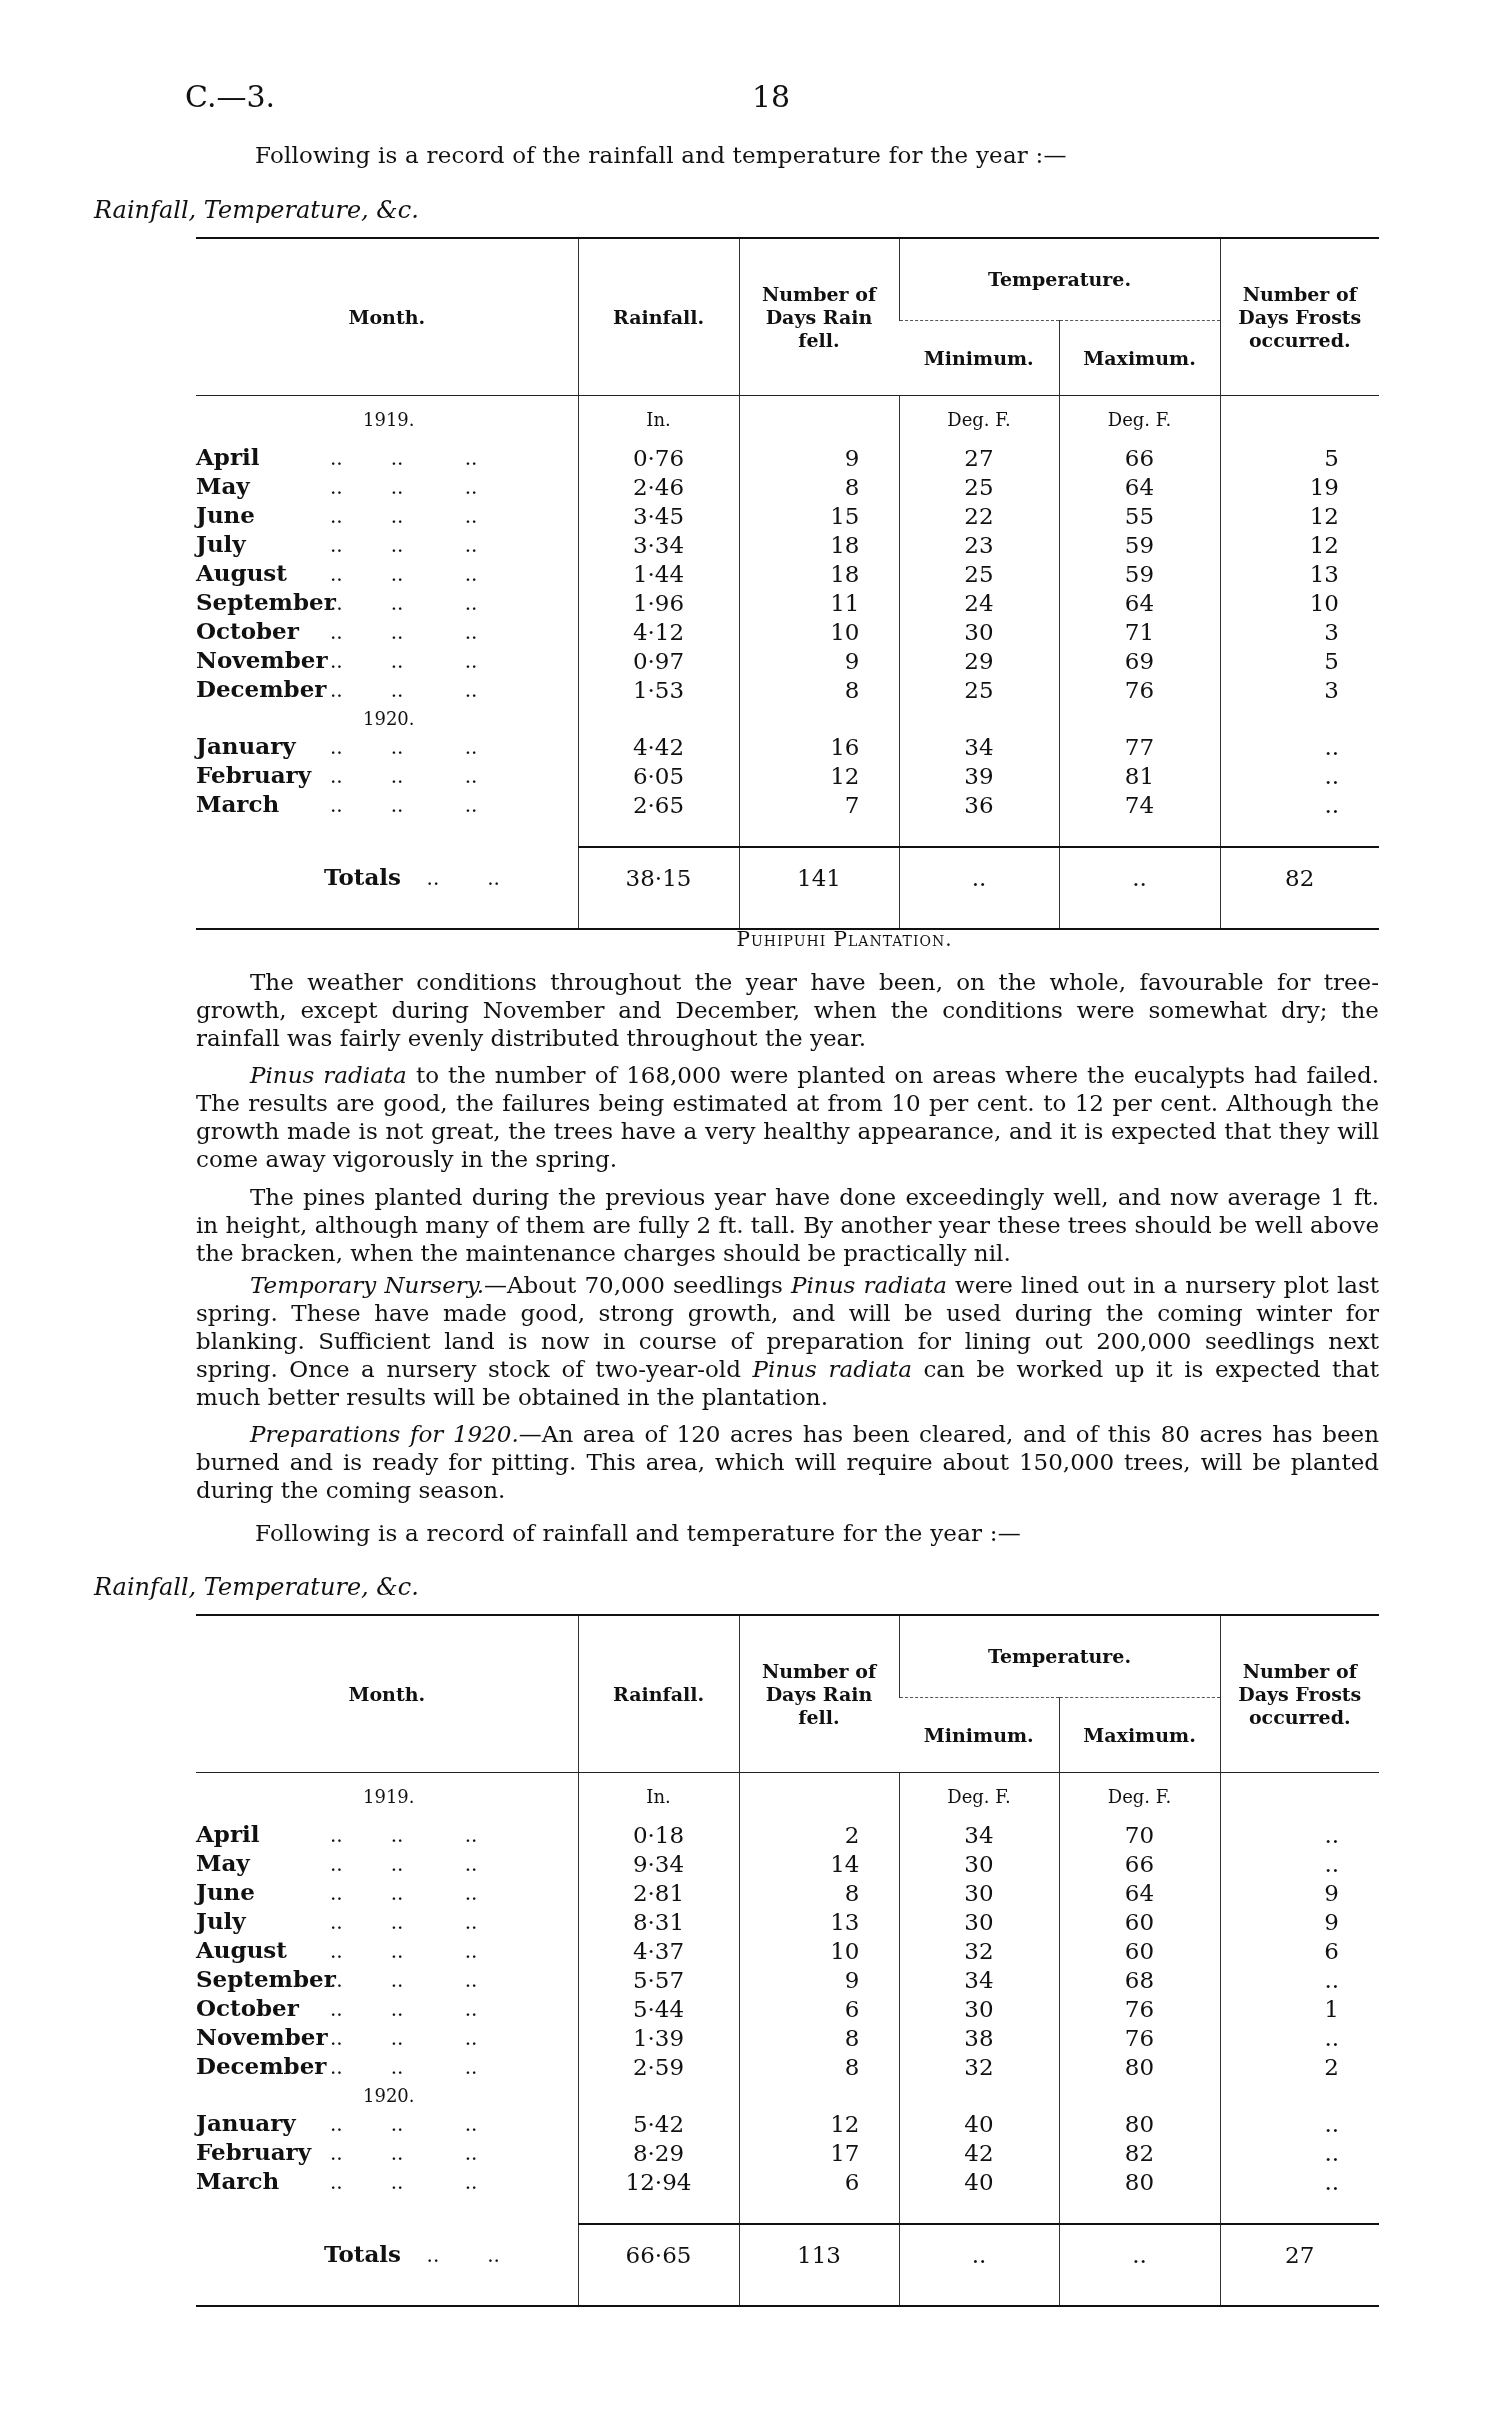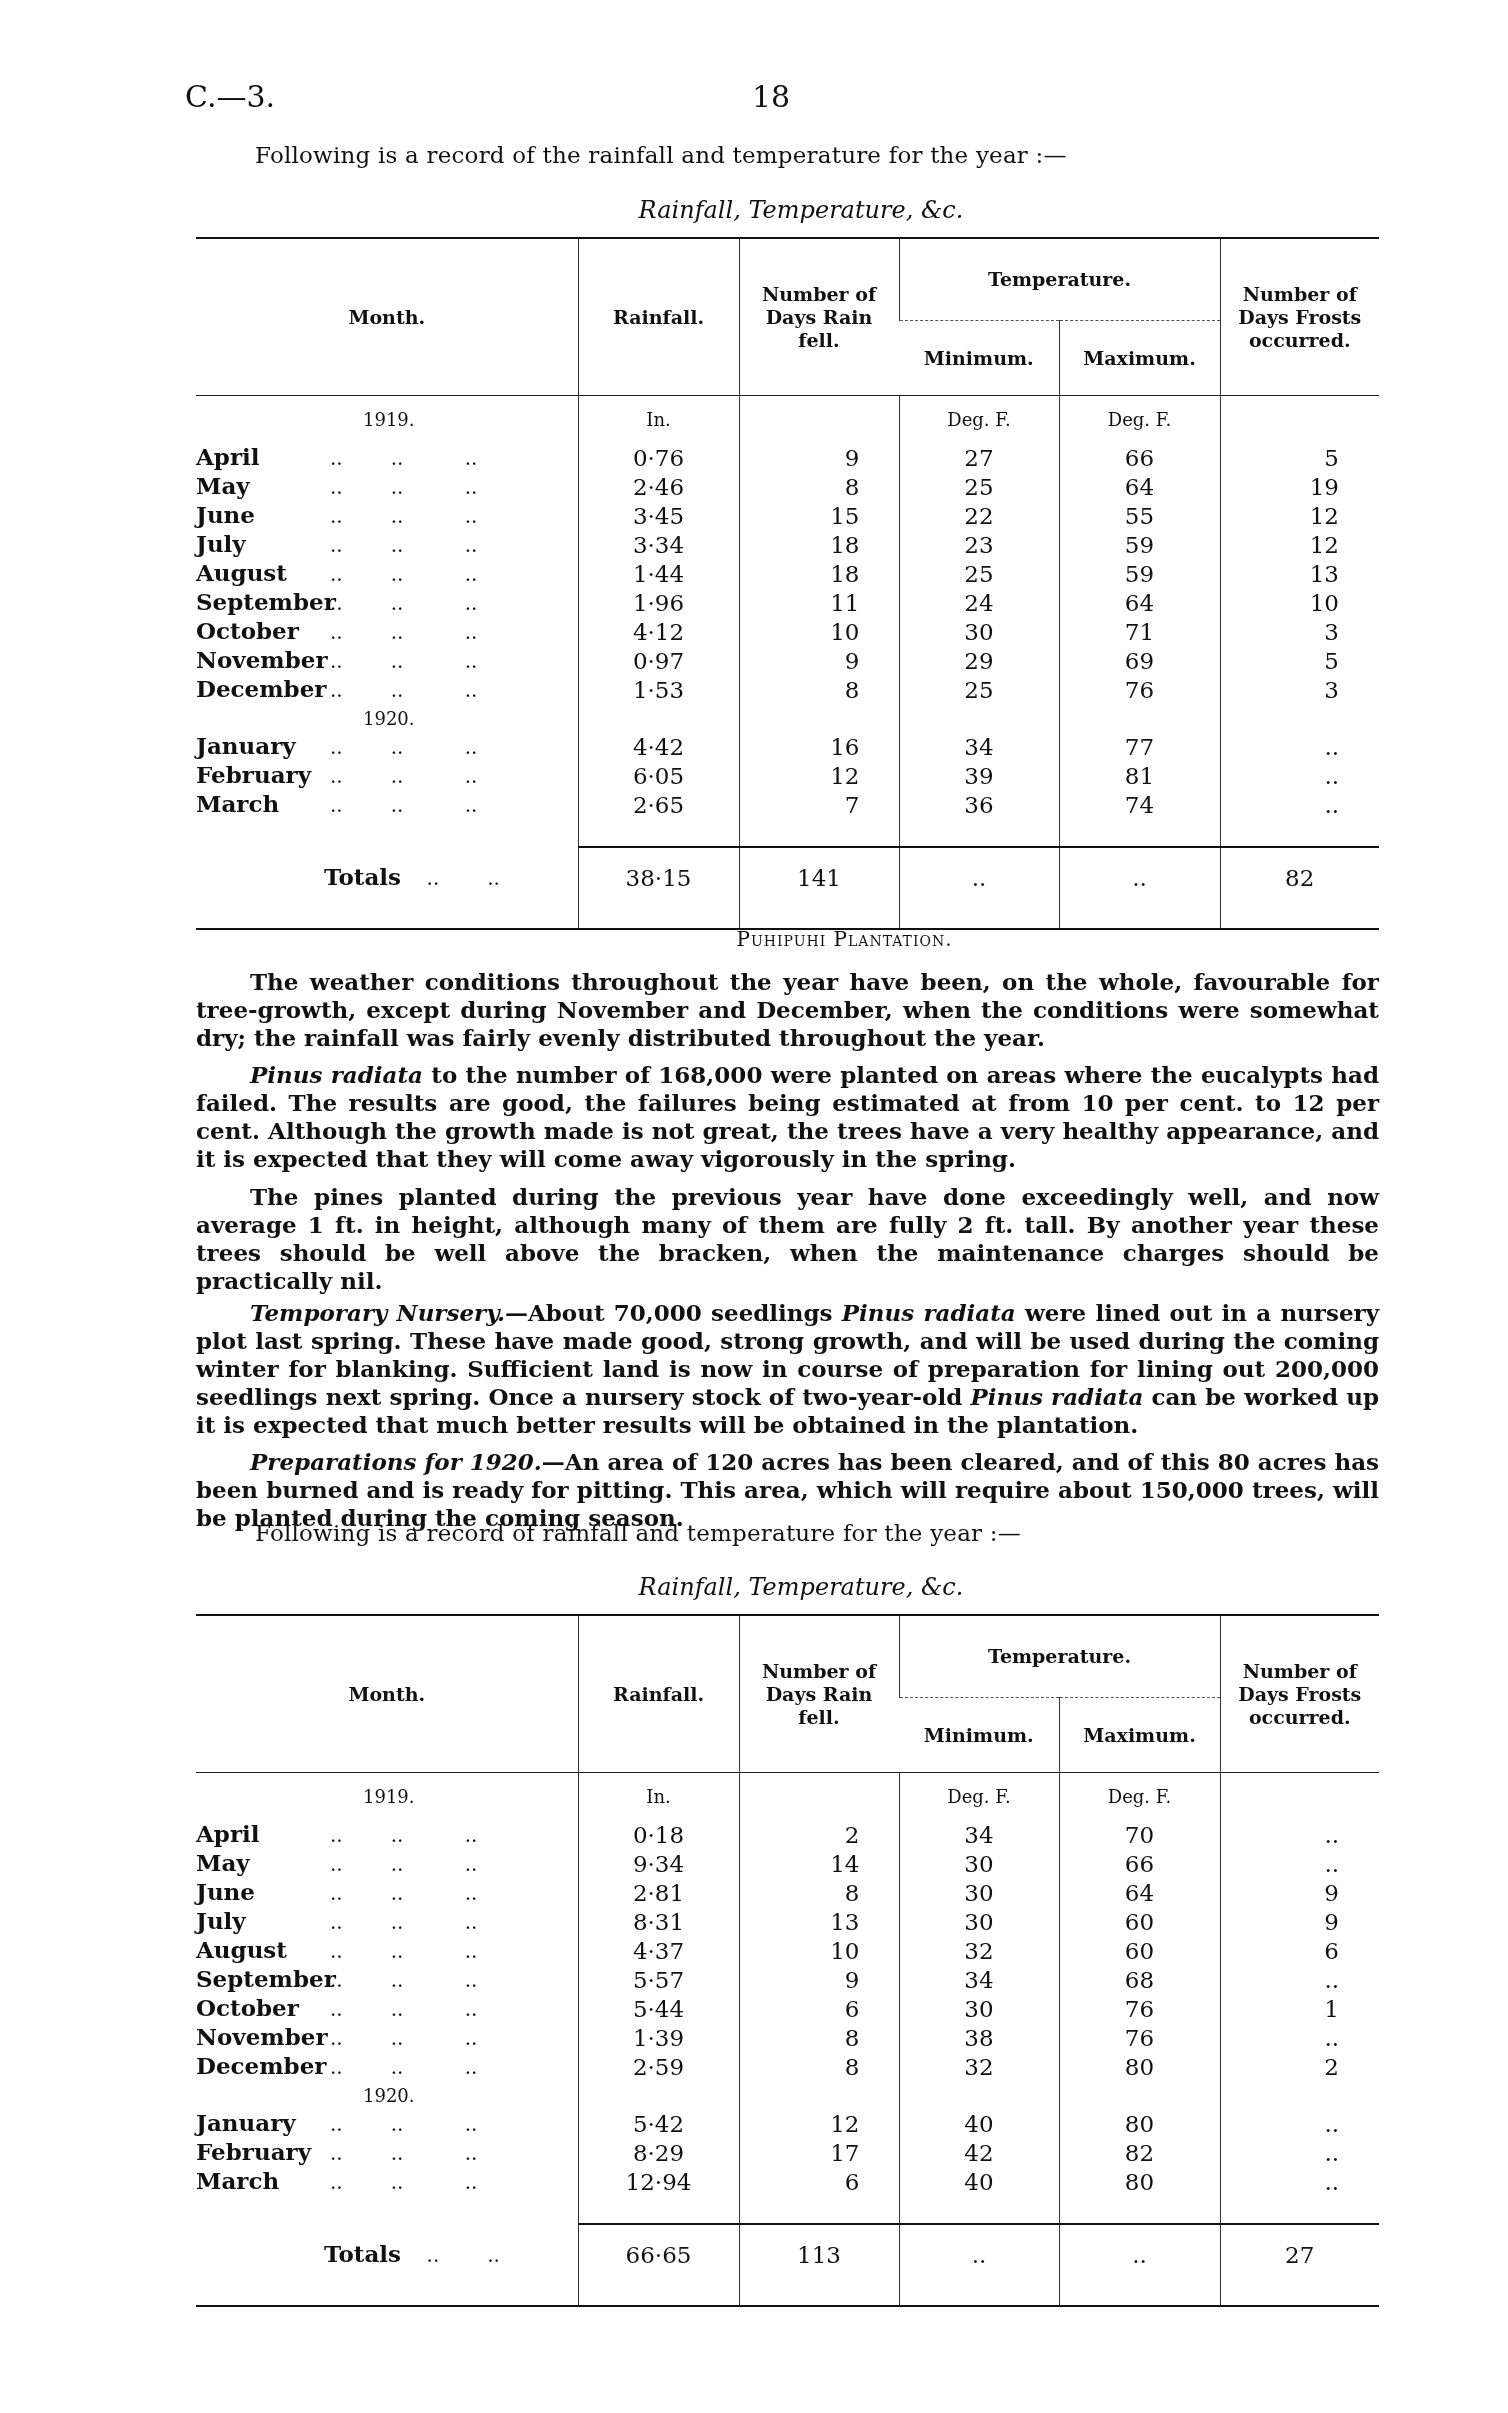--- a/index.html
+++ b/index.html
@@ -5,21 +5,21 @@
   html, body { margin: 0; padding: 0; background: #ffffff; }
   body {
     width: 1508px; height: 2413px; position: relative; overflow: hidden;
     font-family: "Liberation Serif", "DejaVu Serif", serif; color: #111;
   }
   .page-header { position: absolute; top: 79px; left: 185px; right: 128px; height: 40px; }
   .doc-ref { position: absolute; left: 0; top: 0; font-size: 30px; font-family: "DejaVu Serif", serif; }
   .page-num { position: absolute; left: 567px; top: 0; font-size: 30px; font-family: "DejaVu Serif", serif; }
 
   .intro { position: absolute; left: 247px; font-size: 23px; font-family: "DejaVu Serif", serif; letter-spacing: 0.2px; margin-left: 8px; }
-  .caption { position: absolute; left: 0; width: 1508px; text-align: center; font-size: 24px; font-style: italic; font-family: "DejaVu Serif", serif; padding-left: 94px; box-sizing: border-box; }
+  .caption { position: absolute; left: 0; width: 1508px; text-align: left; font-size: 24px; font-style: italic; font-family: "DejaVu Serif", serif; padding-left: 94px; box-sizing: border-box; }
 
   table.weather {
     position: absolute; left: 196px; width: 1183px; border-collapse: collapse;
     font-family: "DejaVu Serif", serif; font-size: 23px; table-layout: fixed;
   }
   table.weather col.c-month { width: 382px; }
   table.weather col.c-rain { width: 161px; }
   table.weather col.c-days { width: 160px; }
   table.weather col.c-min { width: 160px; }
   table.weather col.c-max { width: 161px; }
@@ -50,21 +50,21 @@
   table.weather td.days { text-align: right; padding-right: 39px; }
   table.weather td.frost { text-align: right; padding-right: 40px; }
   table.weather tr.spacer td { height: 27px; }
   table.weather tr.totals td { border-top: 2px solid #111; height: 60px; line-height: 60px; }
   table.weather tr.totals td:first-child { border-top: none; }
   .totals-label { display: inline-block; padding-left: 128px; font-weight: bold; font-size: 23px; }
   table.weather tr.end td { height: 20px; border-bottom: 2px solid #111; }
 
   .section-title { position: absolute; top: 927px; left: 0; width: 1508px; text-align: center; font-size: 20px; letter-spacing: 1px; padding-left: 101px; box-sizing: border-box; font-variant: small-caps; font-family: "DejaVu Serif", serif; margin-left: 40px; }
   .prose { position: absolute; left: 196px; width: 1183px; font-family: "DejaVu Serif", serif; font-size: 23px; line-height: 28px; text-align: justify; }
-  .prose p { margin: 0 0 4px 0; text-indent: 54px; font-weight: bold; }
+  .prose p { margin: 0 0 4px 0; text-indent: 54px; }
   .prose p.gap { margin-bottom: 9.4px; }
   .prose em { font-style: italic; }
 </style>
 </head>
 <body>
 
 <div class="page-header">
   <span class="doc-ref">C.—3.</span>
   <span class="page-num">18</span>
 </div>

